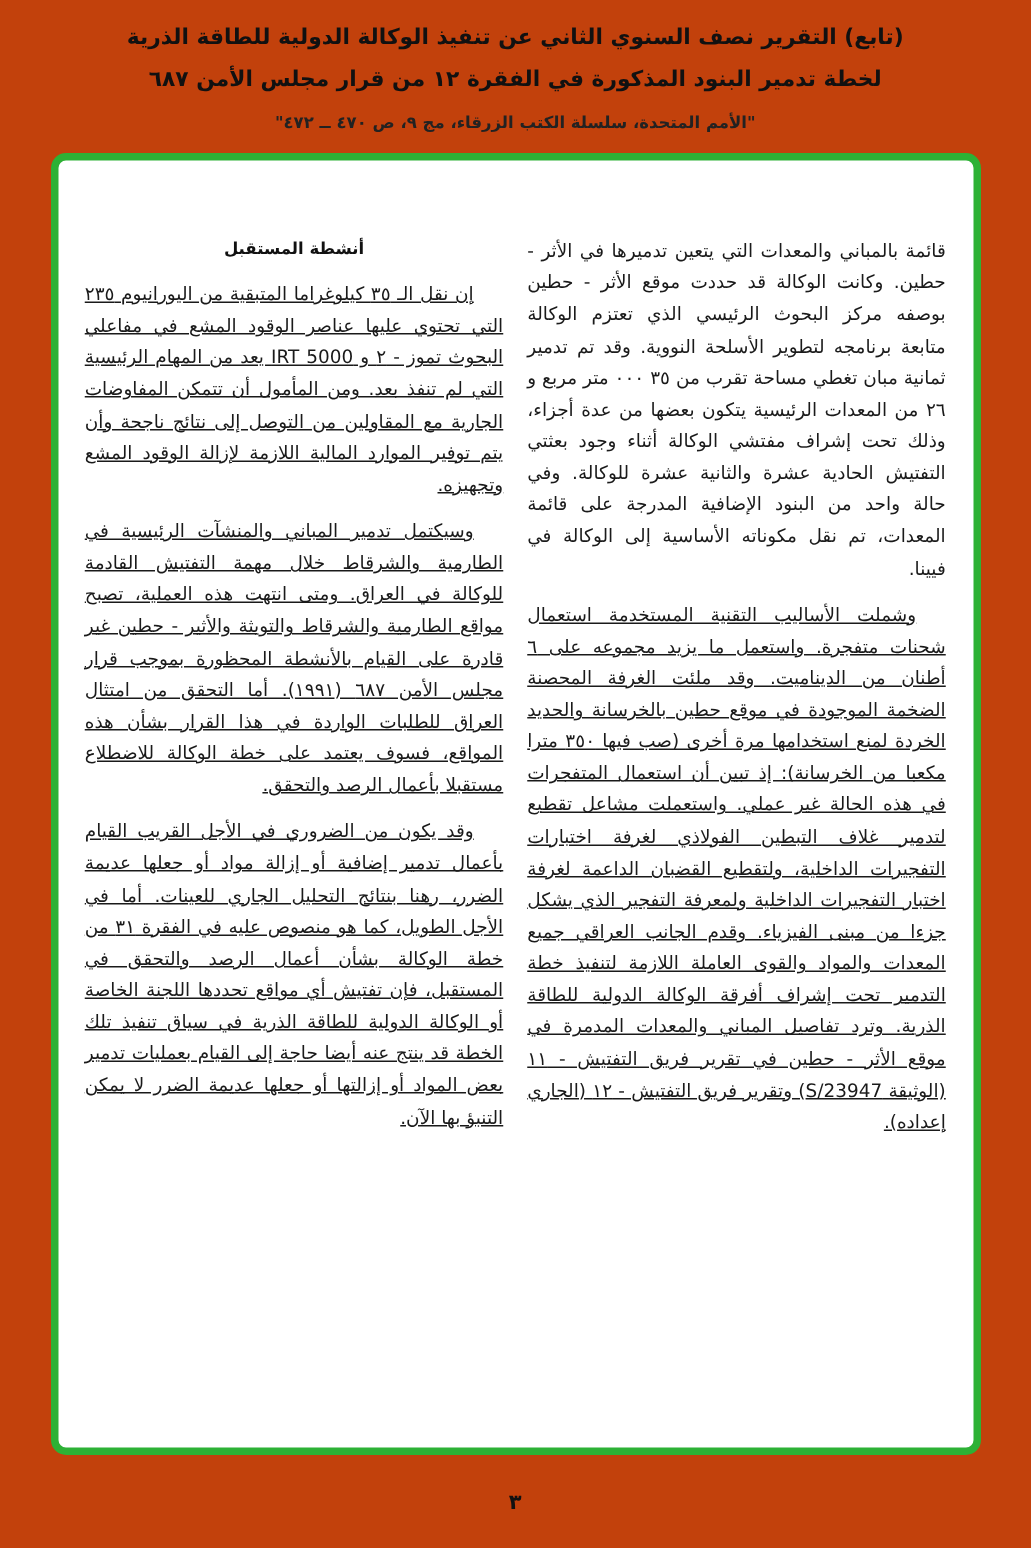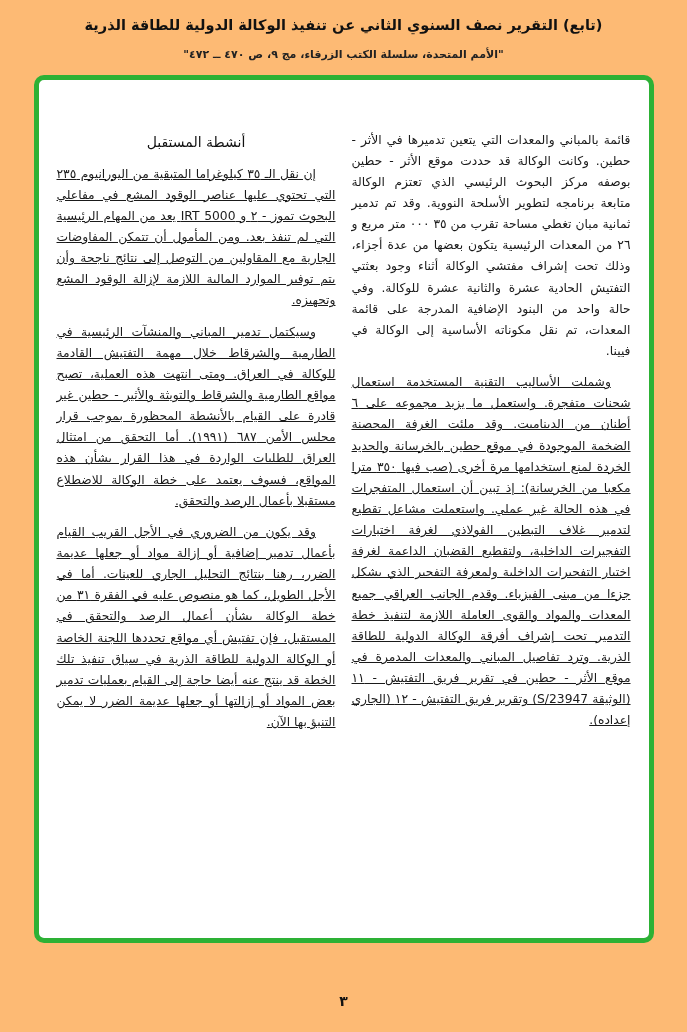--- a/index.html
+++ b/index.html
@@ -6,21 +6,21 @@
     margin: 0;
     padding: 0;
     background: #ffffff;
     font-family: "DejaVu Sans", sans-serif;
   }
   .page {
     position: relative;
     width: 687px;
     height: 1032px;
     margin: 0 auto;
-    background: #fdba74;
+    background: #c2410c;
     overflow: hidden;
     direction: rtl;
   }
   header.doc-header {
     padding-top: 12px;
     text-align: center;
     color: #111;
   }
   .header-line {
     font-weight: bold;
@@ -57,22 +57,22 @@
     text-align: justify;
   }
   .col p {
     margin: 0 0 10px 0;
   }
   .col p.indent {
     text-indent: 1.6em;
     text-decoration: underline;
   }
   .section-heading {
-    font-size: 14px;
-    font-weight: normal;
+    font-size: 11px;
+    font-weight: bold;
     text-align: center;
     margin: 0 0 10px 0;
     color: #111;
   }
   footer.page-footer {
     position: absolute;
     bottom: 22px;
     left: 0;
     right: 0;
     text-align: center;
@@ -83,20 +83,21 @@
     color: #111;
   }
 </style>
 </head>
 <body>
 
 <div class="page">
 
   <header class="doc-header">
     <div class="header-line">(تابع) التقرير نصف السنوي الثاني عن تنفيذ الوكالة الدولية للطاقة الذرية</div>
+    <div class="header-line">لخطة تدمير البنود المذكورة في الفقرة ١٢ من قرار مجلس الأمن ٦٨٧</div>
     <div class="header-source">"الأمم المتحدة، سلسلة الكتب الزرقاء، مج ٩، ص ٤٧٠ ــ ٤٧٢"</div>
   </header>
 
   <div class="green-box">
     <div class="columns">
 
       <div class="col">
         <p>قائمة بالمباني والمعدات التي يتعين تدميرها في الأثر - حطين. وكانت الوكالة قد حددت موقع الأثر - حطين بوصفه مركز البحوث الرئيسي الذي تعتزم الوكالة متابعة برنامجه لتطوير الأسلحة النووية. وقد تم تدمير ثمانية مبان تغطي مساحة تقرب من ٣٥ ٠٠٠ متر مربع و ٢٦ من المعدات الرئيسية يتكون بعضها من عدة أجزاء، وذلك تحت إشراف مفتشي الوكالة أثناء وجود بعثتي التفتيش الحادية عشرة والثانية عشرة للوكالة. وفي حالة واحد من البنود الإضافية المدرجة على قائمة المعدات، تم نقل مكوناته الأساسية إلى الوكالة في فيينا.</p>
         <p class="indent">وشملت الأساليب التقنية المستخدمة استعمال شحنات متفجرة. واستعمل ما يزيد مجموعه على ٦ أطنان من الديناميت. وقد ملئت الغرفة المحصنة الضخمة الموجودة في موقع حطين بالخرسانة والحديد الخردة لمنع استخدامها مرة أخرى (صب فيها ٣٥٠ مترا مكعبا من الخرسانة): إذ تبين أن استعمال المتفجرات في هذه الحالة غير عملي. واستعملت مشاعل تقطيع لتدمير غلاف التبطين الفولاذي لغرفة اختبارات التفجيرات الداخلية، ولتقطيع القضبان الداعمة لغرفة اختبار التفجيرات الداخلية ولمعرفة التفجير الذي يشكل جزءا من مبنى الفيزياء. وقدم الجانب العراقي جميع المعدات والمواد والقوى العاملة اللازمة لتنفيذ خطة التدمير تحت إشراف أفرقة الوكالة الدولية للطاقة الذرية. وترد تفاصيل المباني والمعدات المدمرة في موقع الأثر - حطين في تقرير فريق التفتيش - ١١ (الوثيقة S/23947) وتقرير فريق التفتيش - ١٢ (الجاري إعداده).</p>
       </div>

